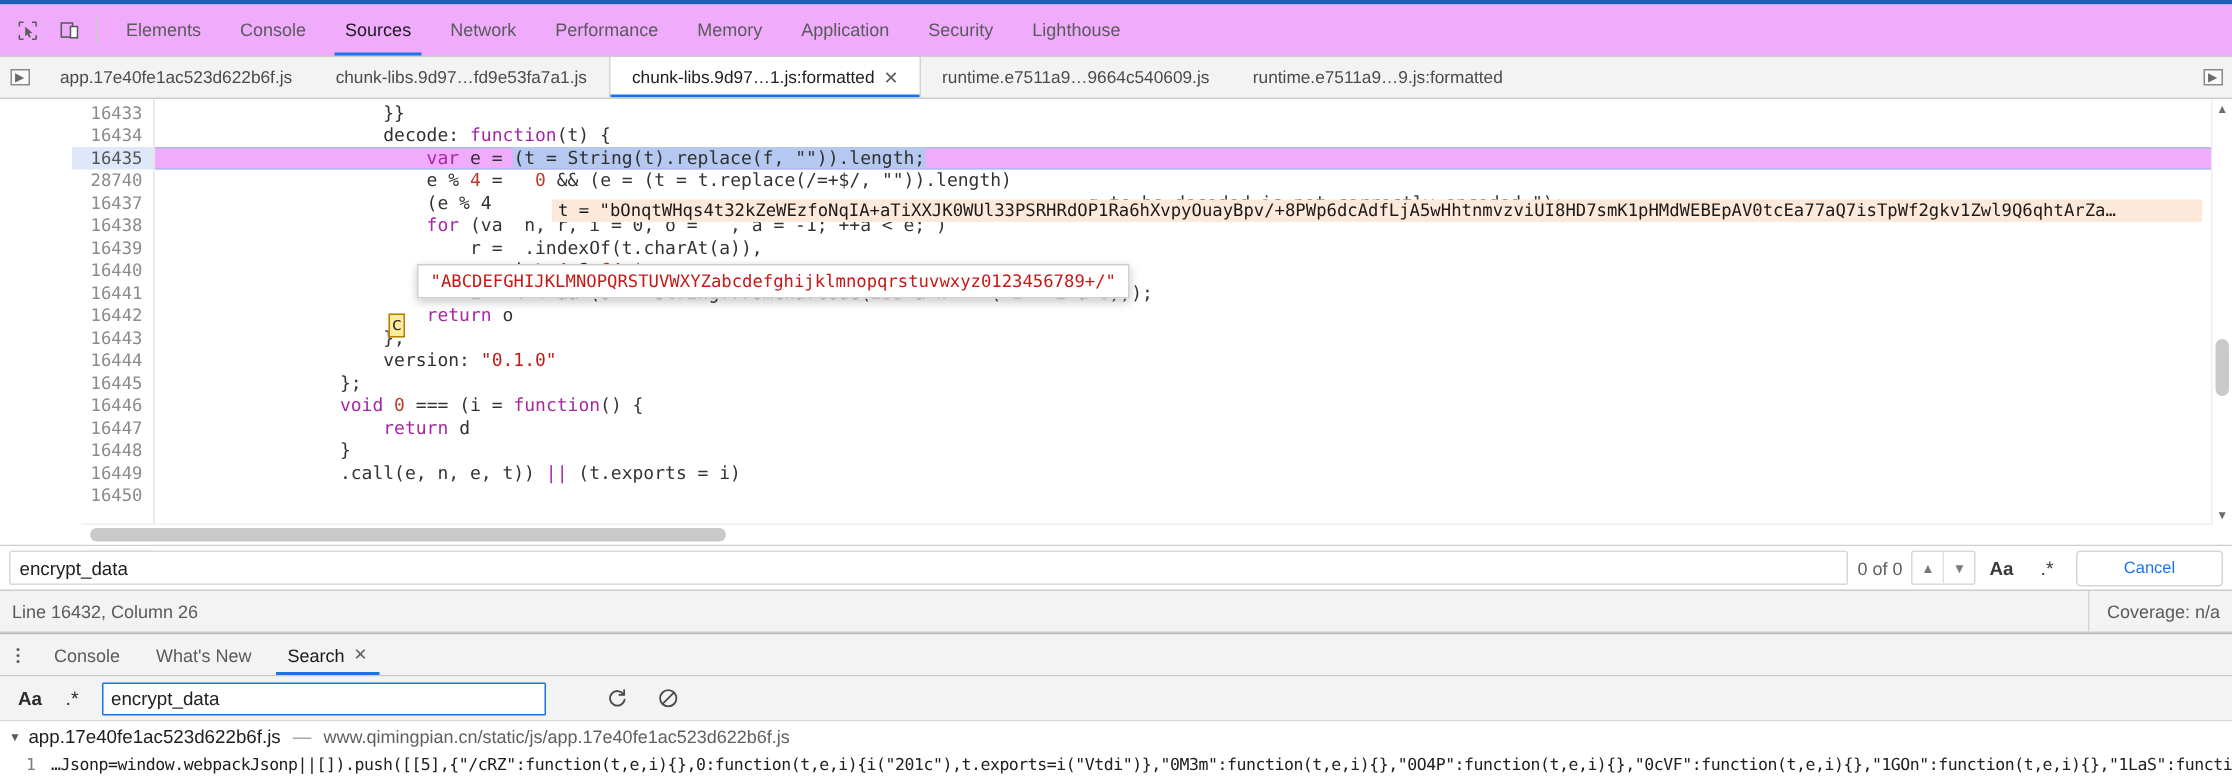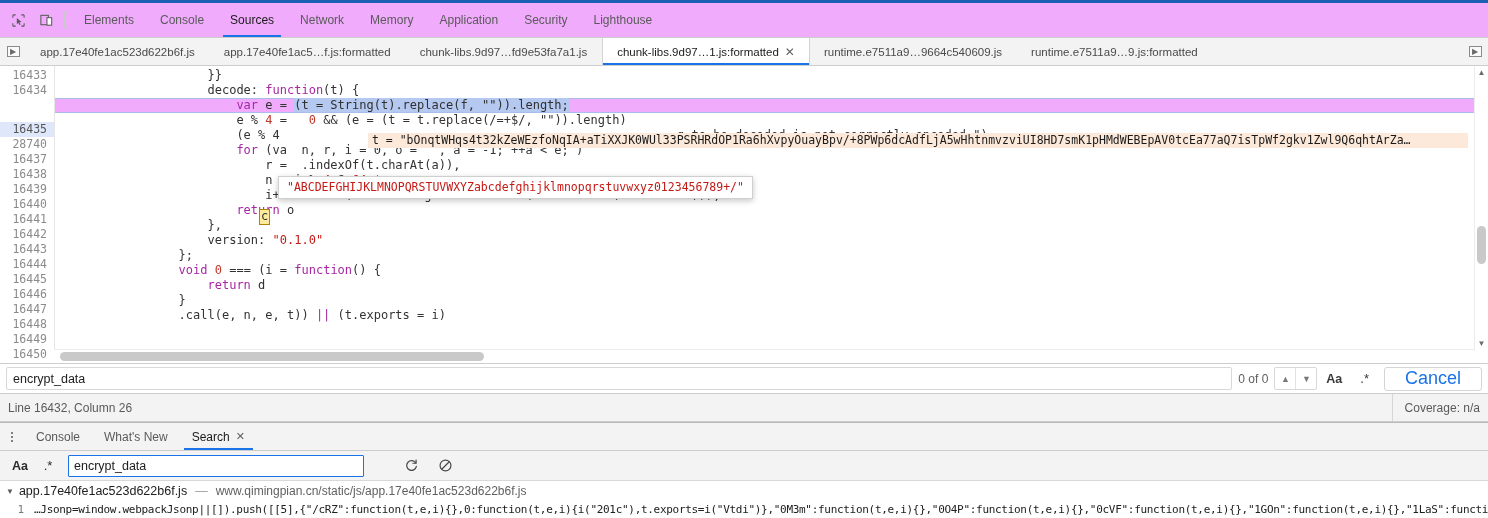--- a/index.html
+++ b/index.html
@@ -94,30 +94,31 @@
   .editor-wrap {
     flex: 1 1 auto; position: relative; background: #fff;
     overflow: hidden; min-height: 0;
   }
   .editor {
     position: absolute; inset: 0;
     display: flex;
     font-family: "DejaVu Sans Mono", monospace;
     font-size: 12px;
     overflow: hidden;
+    padding-left: 48px;
   }
   .gutter {
     width: 54px; flex: 0 0 auto;
     background: #fff; border-right: 1px solid #e6e6e6;
     text-align: right; color: #8b8b8b;
     padding-top: 2px;
     user-select: none;
   }
   .gutter .ln { height: 15px; line-height: 15px; padding-right: 7px; font-size: 11.5px;}
-  .gutter .ln.hl { background: #dfe8fb; color: #555; margin-top: 24px; }
+  .gutter .ln.hl { background: #dfe8fb; color: #555; }
   .code {
     flex: 1 1 auto; position: relative; padding-top: 2px;
     white-space: pre; overflow: hidden;
   }
   .code .row { height: 15px; line-height: 15px; padding-left: 8px; }
   .code .row.hl { background: #f0abfc; box-shadow: inset 0 1px 0 #a9bde8, inset 0 -1px 0 #a9bde8;}
   .tok-kw  { color: #a626a4; }
   .tok-num { color: #c0392b; }
   .tok-str { color: #c41a16; }
   .tok-pun { color: #333; }
@@ -206,21 +207,21 @@
   }
   .find-updown .ud + .ud { border-left: 1px solid #e2e2e2; }
   .find-toggle {
     padding: 0 9px; font-size: 12.5px; color: #3a3a3a; cursor: pointer;
     font-weight: bold; white-space: nowrap;
   }
   .find-toggle.re { font-weight: normal; font-size: 13px; }
   .cancel-btn {
     margin-left: 6px; height: 22px; min-width: 96px;
     border: 1px solid #d5d5d5; border-radius: 3px; background: #fff;
-    color: #1a73e8; font-size: 18px; cursor: pointer;
+    color: #1a73e8; font-size: 11px; cursor: pointer;
     display: flex; align-items: center; justify-content: center;
   }
 
   
   .statusbar {
     flex: 0 0 auto; height: 27px;
     background: #f3f3f3;
     border-bottom: 1px solid #cdcdcd;
     display: flex; align-items: center; justify-content: space-between;
     padding: 0 8px 0 8px;
@@ -324,43 +325,43 @@
     <div class="main-tab">
         <span>Console</span>
       </div>
     <div class="main-tab active">
         <span>Sources</span>
       </div>
     <div class="main-tab">
         <span>Network</span>
       </div>
     <div class="main-tab">
+        <span>Performance</span>
+      </div>
+    <div class="main-tab">
         <span>Memory</span>
       </div>
     <div class="main-tab">
         <span>Application</span>
       </div>
     <div class="main-tab">
         <span>Security</span>
       </div>
     <div class="main-tab">
         <span>Lighthouse</span>
       </div>
   </div>
 
   <div class="src-tabbar">
     <div class="src-nav-btn">
       <span class="boxglyph">▶</span>
     </div>
     <div class="src-tabs">
       <div class="src-tab">
           <span>app.17e40fe1ac523d622b6f.js</span>
-        </div>
-      <div class="src-tab">
-          <span>app.17e40fe1ac5…f.js:formatted</span>
         </div>
       <div class="src-tab">
           <span>chunk-libs.9d97…fd9e53fa7a1.js</span>
         </div>
       <div class="src-tab active">
         <span>chunk-libs.9d97…1.js:formatted</span>
         <span class="closex">✕</span>
       </div>
       <div class="src-tab">
           <span>runtime.e7511a9…9664c540609.js</span>

